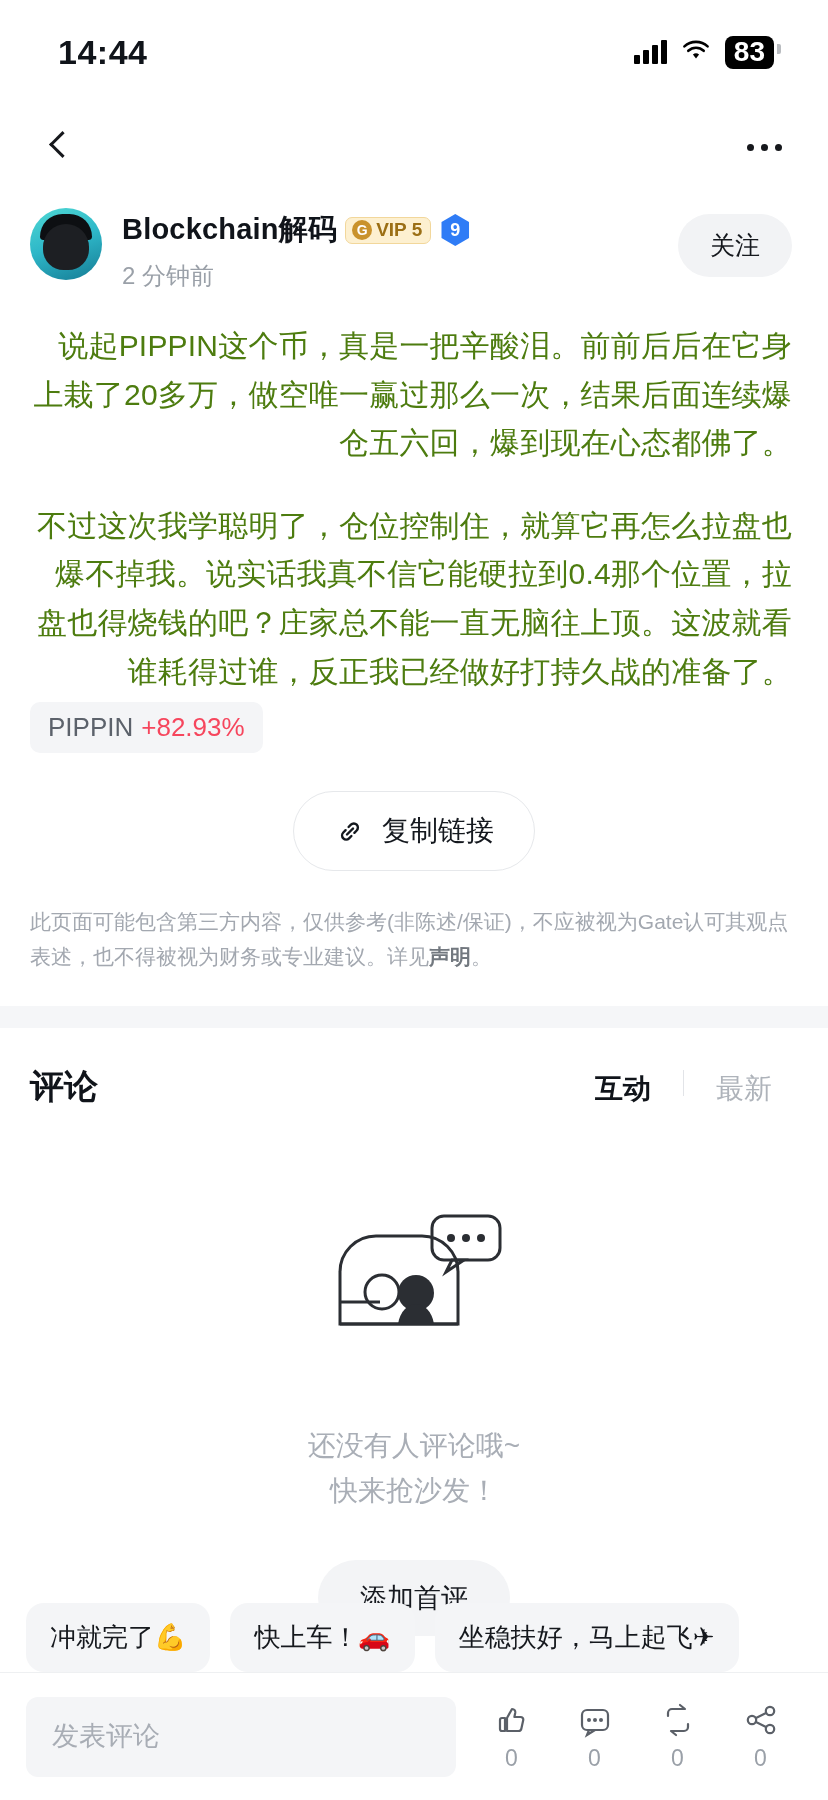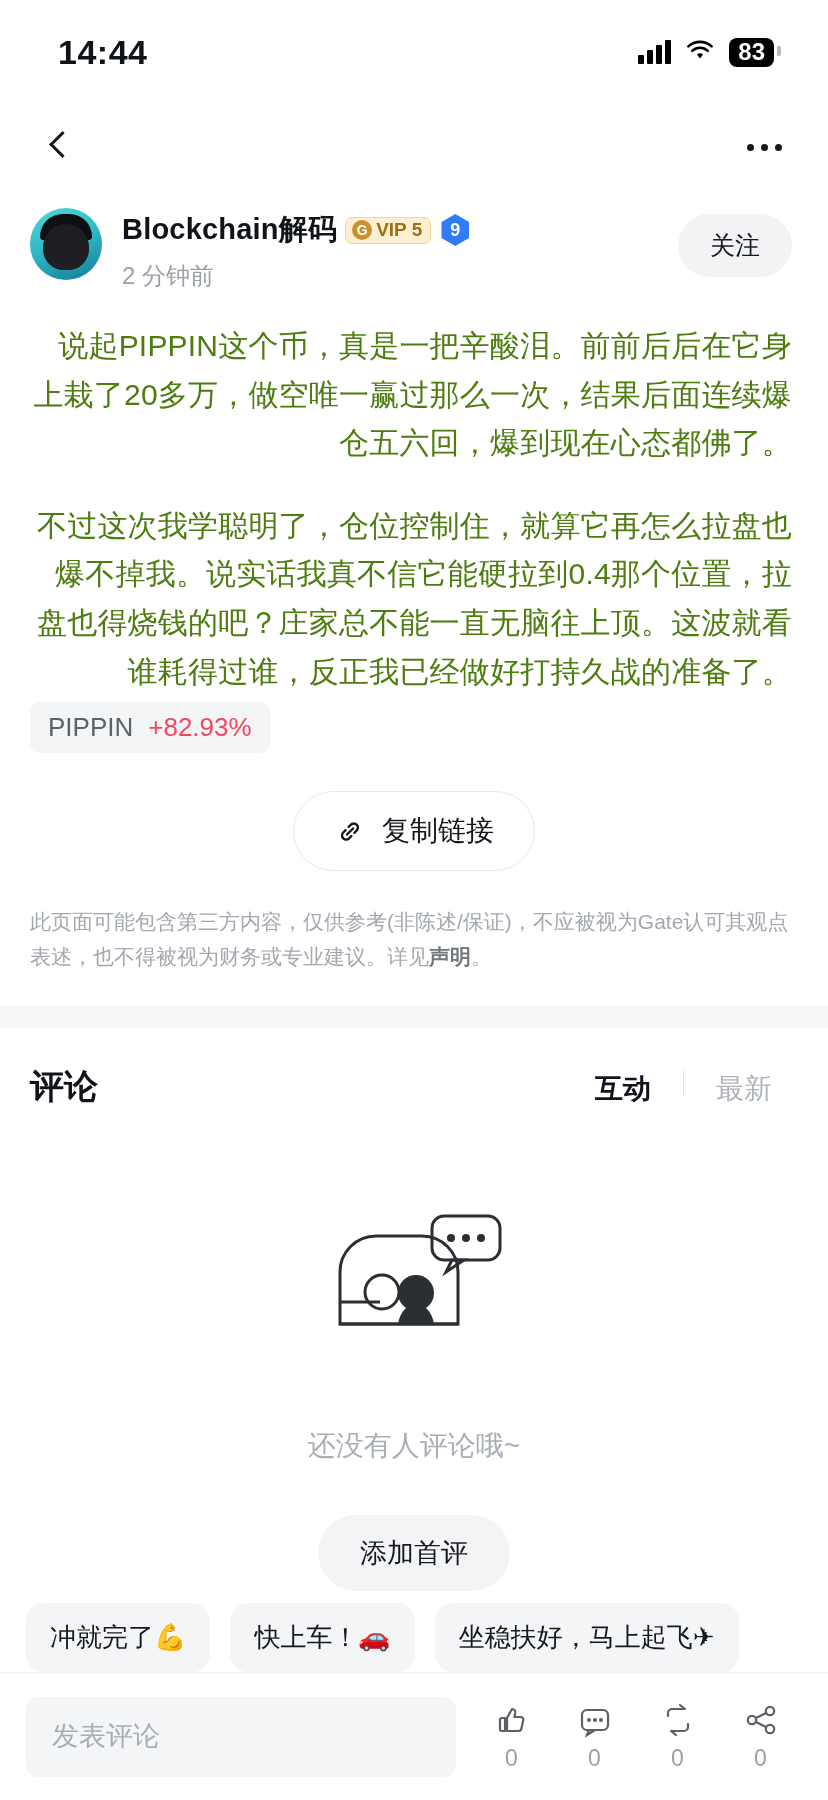--- a/index.html
+++ b/index.html
@@ -33,21 +33,21 @@
   }
   .signal-bars { display: flex; align-items: flex-end; gap: 3px; height: 24px; }
   .signal-bars i { display: block; width: 6px; background: #000; border-radius: 1px; }
   .signal-bars i:nth-child(1) { height: 9px; }
   .signal-bars i:nth-child(2) { height: 14px; }
   .signal-bars i:nth-child(3) { height: 19px; }
   .signal-bars i:nth-child(4) { height: 24px; }
   .battery {
     background: #000;
     color: #fff;
-    font-size: 24px;
+    font-size: 28px;
     font-weight: bold;
     border-radius: 8px;
     padding: 2px 9px 3px;
     line-height: 1;
     position: relative;
   }
   .battery::after {
     content: "";
     position: absolute;
     right: -7px; top: 8px;
@@ -190,21 +190,21 @@
     line-height: 1.62;
     color: #4d7c0f;
     letter-spacing: 0.2px;
     text-align: right;
   }
   .post-body p:last-child { margin-bottom: 0; }
 
   .token-chip {
     display: inline-flex;
     align-items: baseline;
-    gap: 15px;
+    gap: 8px;
     background: #f4f5f7;
     border-radius: 10px;
     padding: 10px 18px;
     margin: 6px 0 0 30px;
   }
   .token-chip .sym { font-size: 26px; color: #5c626b; }
   .token-chip .chg { font-size: 26px; color: #f6465d; }
 
   .copy-wrap {
     display: flex;
@@ -456,20 +456,21 @@
       <path d="M94 118c2-13 10-20 18-20s16 7 18 20z" fill="#2b2e33"></path>
       <rect x="128" y="10" width="68" height="44" rx="12" fill="none" stroke="#2b2e33" stroke-width="3"></rect>
       <path d="M148 54l-6 12 18-12z" fill="none" stroke="#2b2e33" stroke-width="3"></path>
       <circle cx="147" cy="32" r="4" fill="#2b2e33"></circle>
       <circle cx="162" cy="32" r="4" fill="#2b2e33"></circle>
       <circle cx="177" cy="32" r="4" fill="#2b2e33"></circle>
     </svg>
   </div>
   <div class="empty-text">
     <div>还没有人评论哦~</div>
+    <div>快来抢沙发！</div>
   </div>
   <button class="first-comment-btn">添加首评</button>
 </div>
 
 
 <div class="quick-row">
   <div class="quick-chip">冲就完了💪</div>
   <div class="quick-chip">快上车！🚗</div>
   <div class="quick-chip">坐稳扶好，马上起飞✈</div>
 </div>

